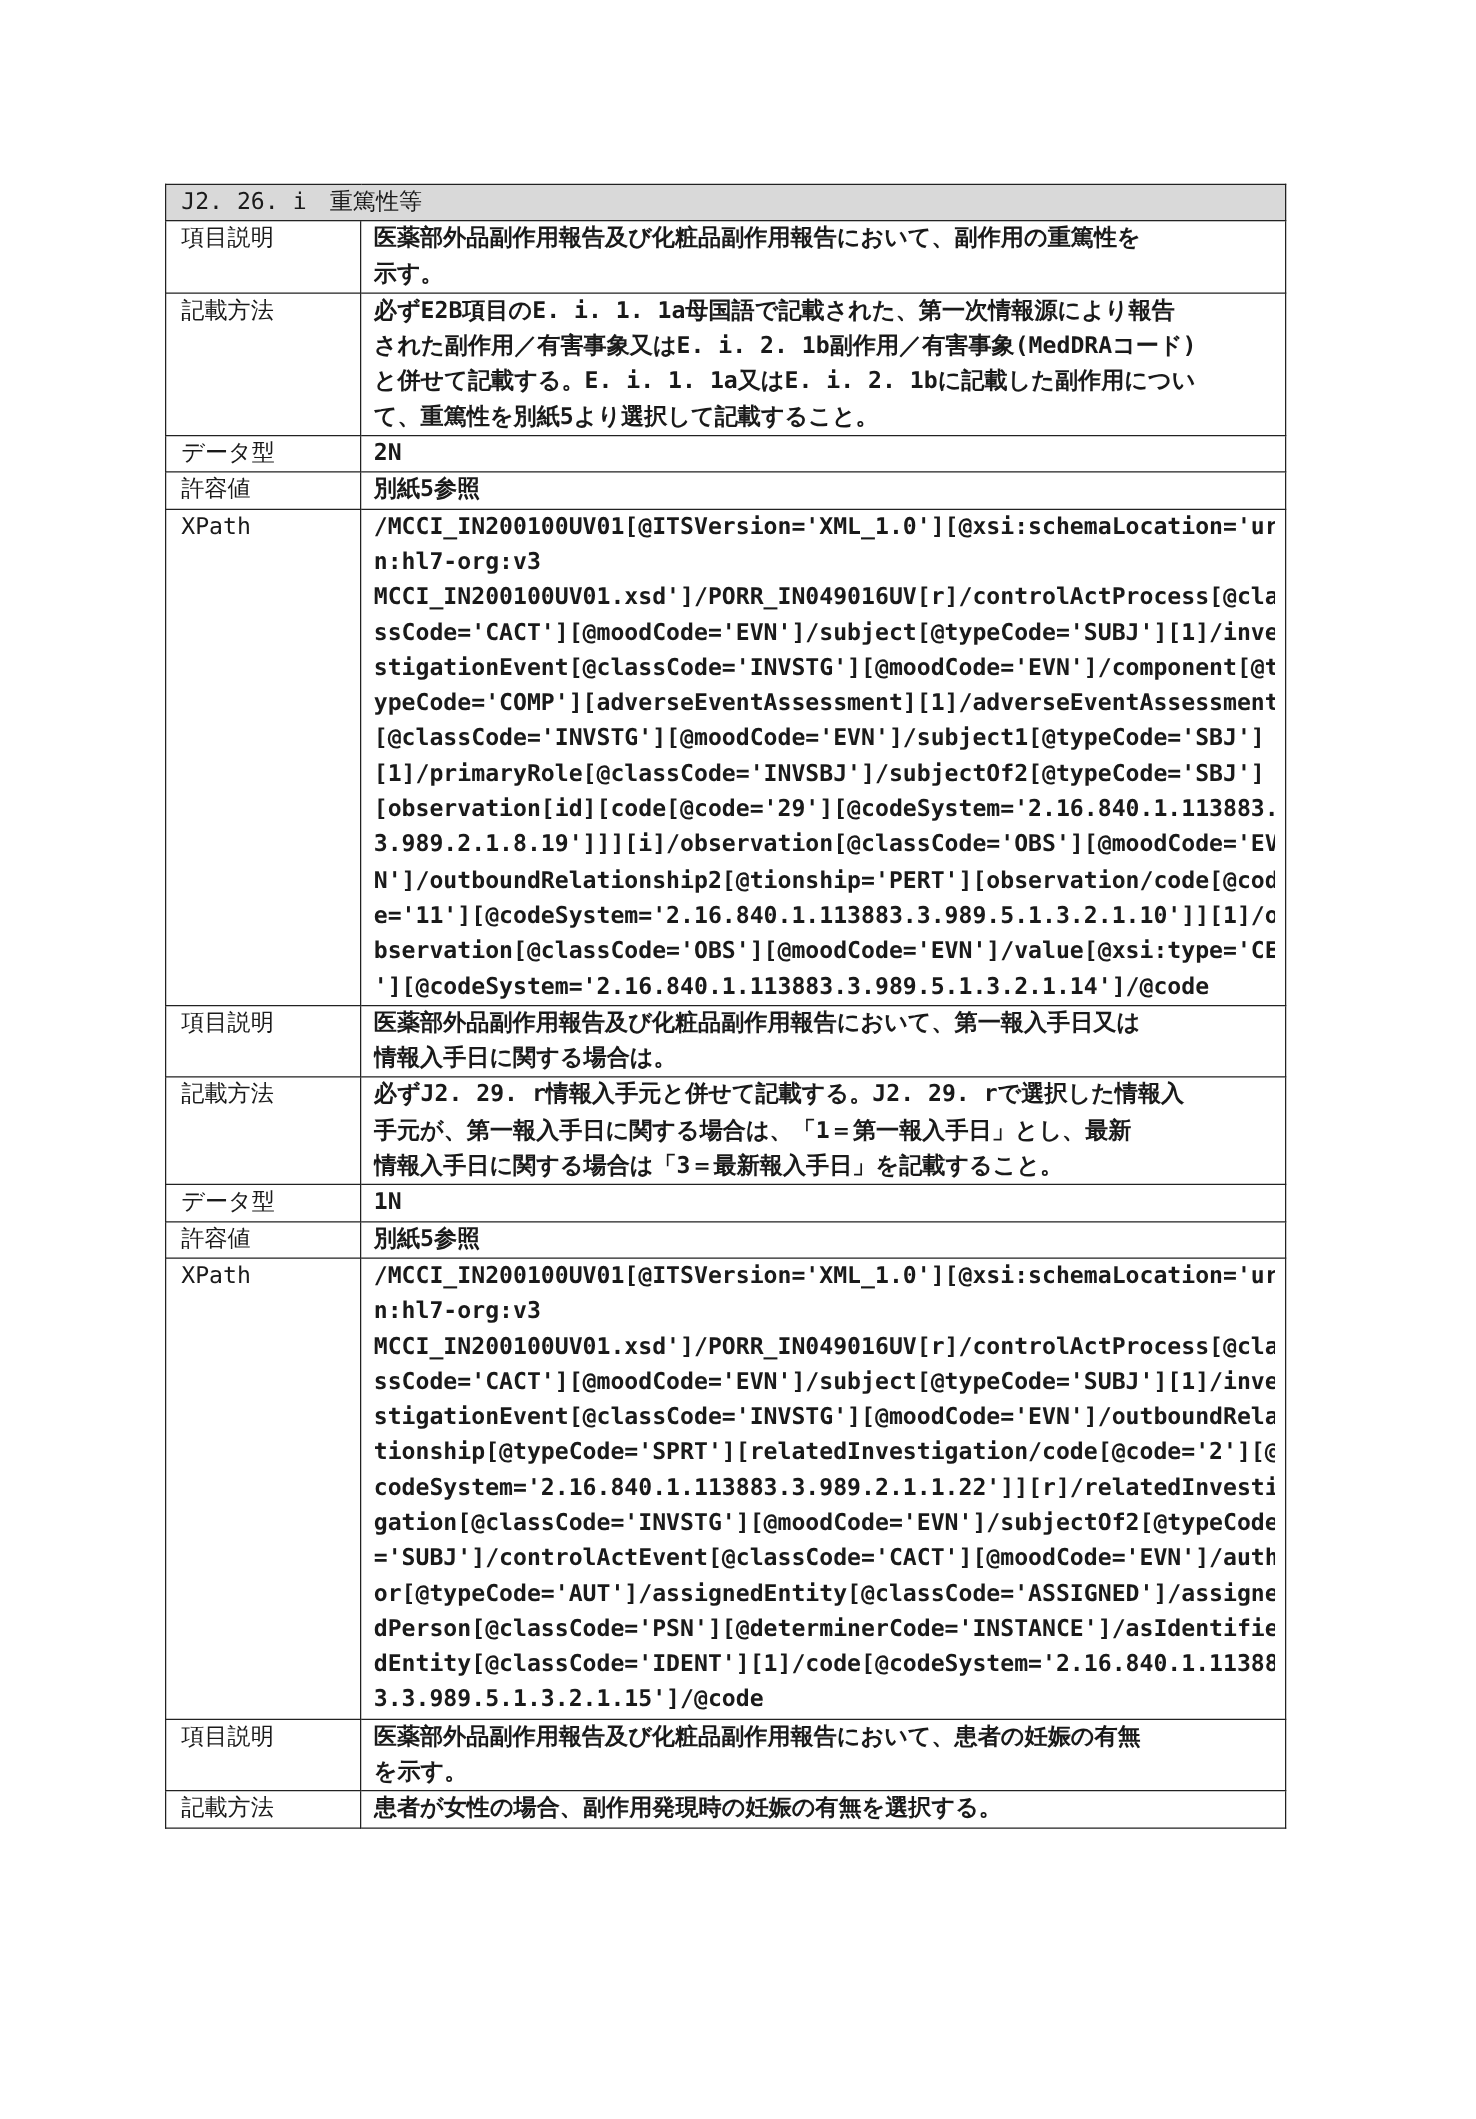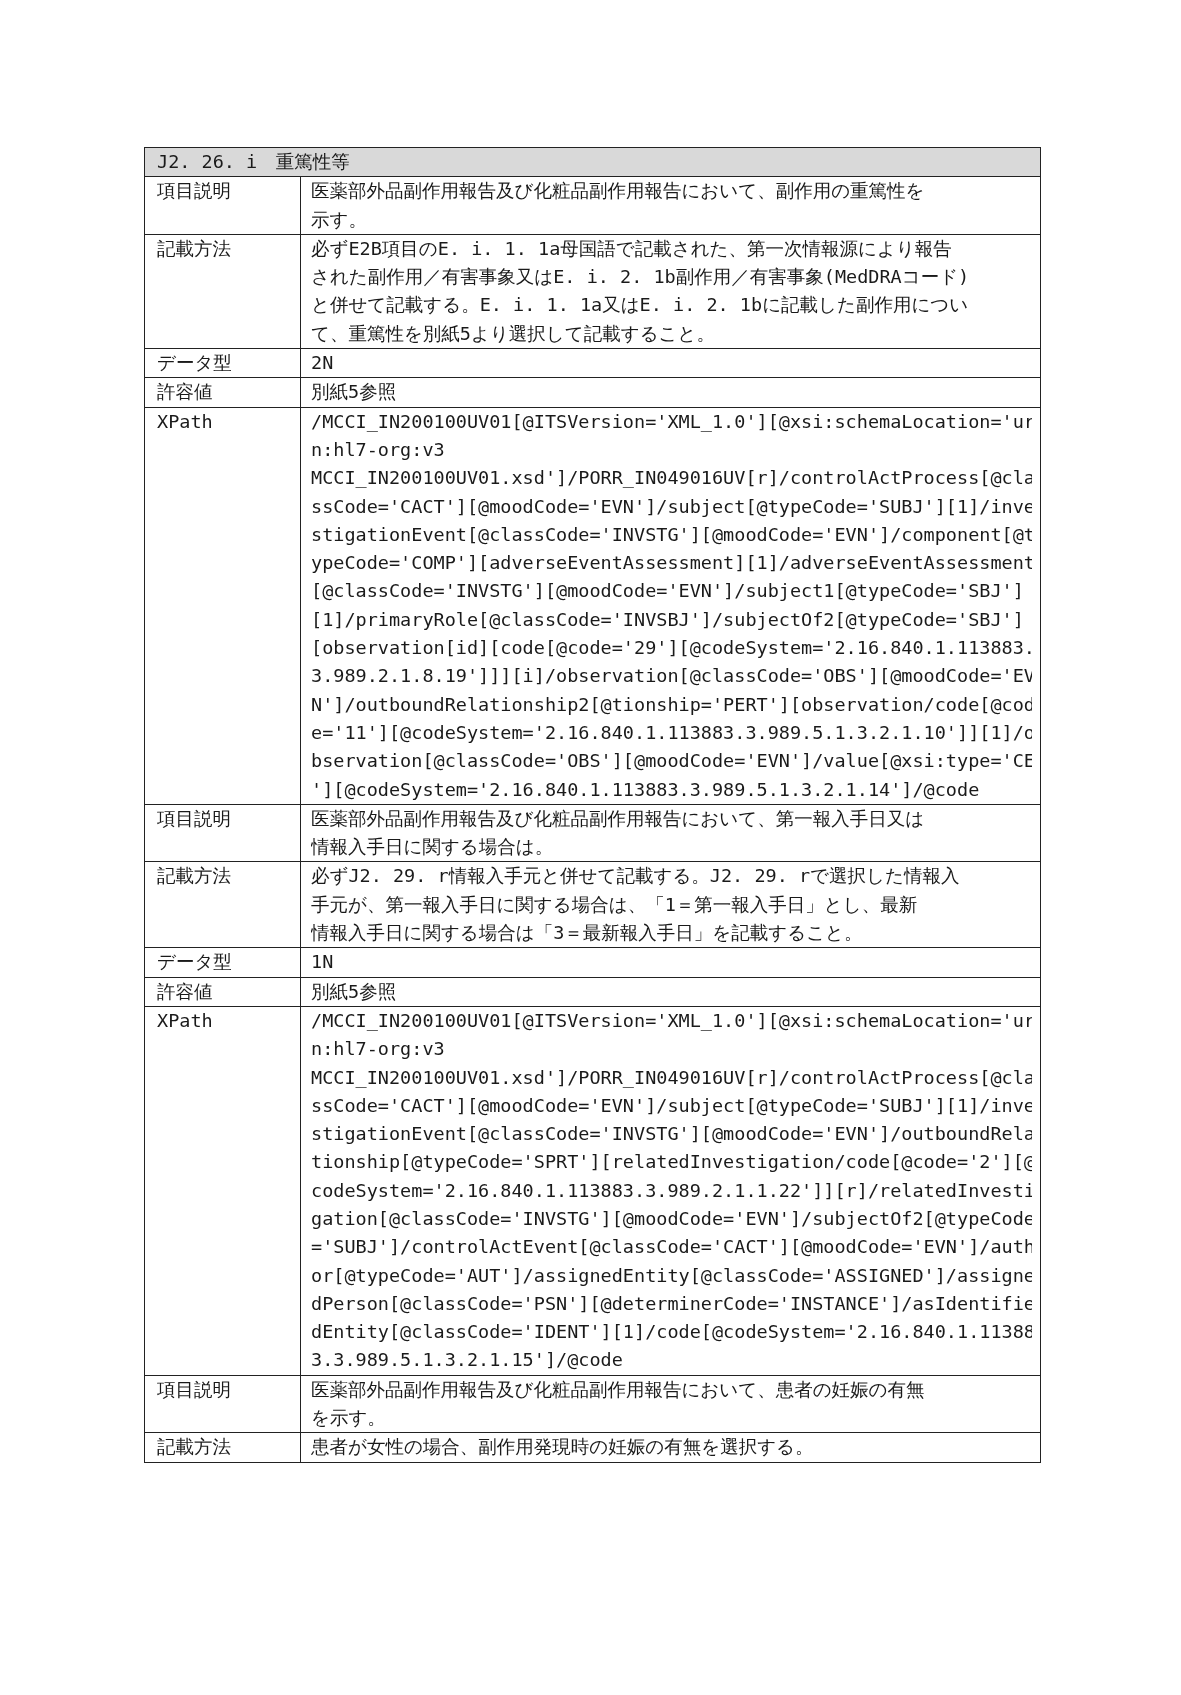--- a/index.html
+++ b/index.html
@@ -1,25 +1,25 @@
 <!DOCTYPE html>
 <html><head>
   <meta charset="utf-8">
   <style>
     html, body { margin: 0; padding: 0; background: #ffffff; }
     body { width: 1181px; height: 1695px; position: relative; overflow: hidden;
            font-family: "DejaVu Sans Mono", "Liberation Mono", monospace; color: #1a1a1a; }
-    .spec-table { position: absolute; left: 144px; top: 147px; width: 896px;
+    .spec-table { position: absolute; left: 132px; top: 147px; width: 896px;
                   border-collapse: collapse; table-layout: fixed; }
     .spec-table td { border: 1.5px solid #222; vertical-align: top; padding: 0 8px 0 12px;
                      font-size: 18.5px; line-height: 28.3px; }
     .spec-table col.c1 { width: 156px; }
     .spec-table col.c2 { width: 740px; }
     .section-header td { background: #d9d9d9; padding-left: 12px; }
-    .line { display: block; white-space: pre; overflow: hidden; }
+    .line { display: block; white-space: pre; overflow: hidden; font-weight: bold; }
     .value-cell { padding-left: 10px !important; }
   </style>
 </head>
 <body>
 
 <table class="spec-table">
   <colgroup>
       <col class="c1">
       <col class="c2">
     </colgroup>

